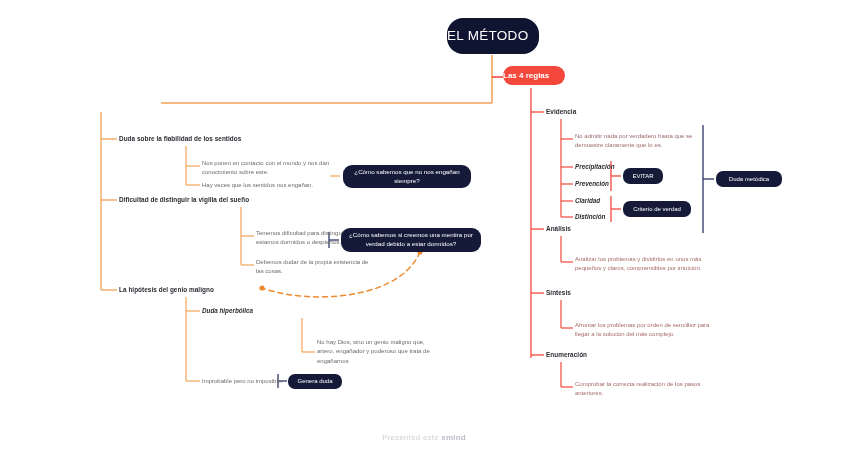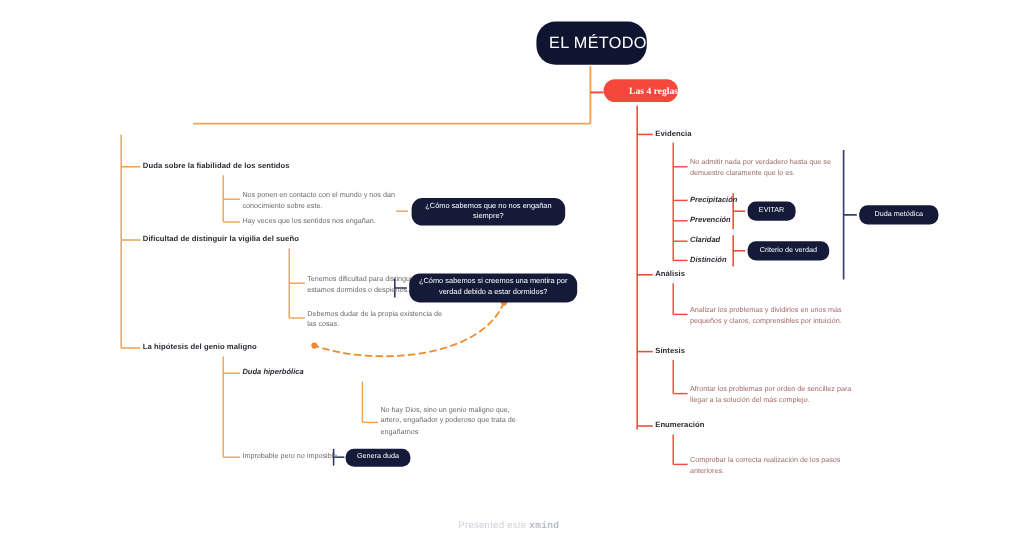--- a/index.html
+++ b/index.html
@@ -8,21 +8,21 @@
     font-family:"Liberation Sans","DejaVu Sans",sans-serif;
     overflow:hidden;position:relative;
   }
   #stage{position:absolute;left:0;top:0;width:848px;height:454px;}
   svg.lines{position:absolute;left:0;top:0;width:848px;height:454px;pointer-events:none;}
 
   .node{position:absolute;box-sizing:border-box;}
 
   
   .pill{
-    border-radius:13px;display:flex;align-items:center;justify-content:flex-end;
+    border-radius:13px;display:flex;align-items:center;justify-content:flex-start;
     text-align:center;line-height:1.15;
   }
   .central{
     background:#0f1430;color:#ffffff;font-size:13.5px;letter-spacing:.3px;
     border-radius:16px;
   }
   .pill-red{background:#f4483c;color:#ffffff;font-size:8px;font-weight:600;}
   .pill-orange{background:#f0a358;color:#ffffff;font-size:8px;font-weight:600;}
 
   
@@ -39,21 +39,21 @@
   .t-bold-r{color:#2b2b33;font-size:6.4px;font-weight:700;letter-spacing:.05px;}
   .t-ital-r{color:#2b2b33;font-size:6.3px;font-weight:700;font-style:italic;}
   .t-body-o{color:#6f6a66;font-size:6px;line-height:1.55;}
   .t-body-r{color:#9b6b6b;font-size:6px;line-height:1.55;}
   .t-body-r2{color:#a36a66;font-size:6px;line-height:1.55;}
 
   .watermark{
     position:absolute;left:0;right:0;top:433px;text-align:center;
     font-size:8px;color:#cfd2d8;letter-spacing:.2px;
   }
-  .watermark b{color:#b9bdc6;font-weight:700;font-family:Liberation Mono, monospace;}
+  .watermark b{color:#b9bdc6;font-weight:700;}
 </style>
 </head>
 <body>
 
 <div id="stage">
 
   <svg class="lines" viewBox="0 0 848 454">
 
     <path d="M492 55 L492 103" stroke="#f0a358" stroke-width="1.6" fill="none"></path>
 
@@ -122,21 +122,21 @@
     <path d="M561 328 L573 328" stroke="#f4483c" stroke-width="1.2" fill="none"></path>
 
     <path d="M561 362 L561 387" stroke="#f4483c" stroke-width="1.2" fill="none"></path>
     <path d="M561 387 L573 387" stroke="#f4483c" stroke-width="1.2" fill="none"></path>
   </svg>
 
   <div class="node pill central" style="left:447px;top:18px;width:92px;height:36px;">
     <span>EL MÉTODO</span>
   </div>
 
-  <div class="node pill pill-red" style="left:503px;top:66px;width:62px;height:19px;font-family:Liberation Serif, serif;">
+  <div class="node pill pill-red" style="left:503px;top:66px;width:62px;height:19px;">
     <span>Las 4 reglas</span>
   </div>
 
 
   <div class="txt t-bold-o" style="left:119px;top:135px;width:180px;">Duda sobre la fiabilidad de los sentidos</div>
   <div class="txt t-body-o" style="left:202px;top:159px;width:128px;">Nos ponen en contacto con el mundo  y nos dan conocimiento sobre este.</div>
   <div class="txt t-body-o" style="left:202px;top:181px;width:135px;">Hay veces que los sentidos nos engañan.</div>
   <div class="node dark-box" style="left:343px;top:165px;width:128px;height:23px;">
     <span>¿Cómo sabemos que no nos engañan siempre?</span>
   </div>

